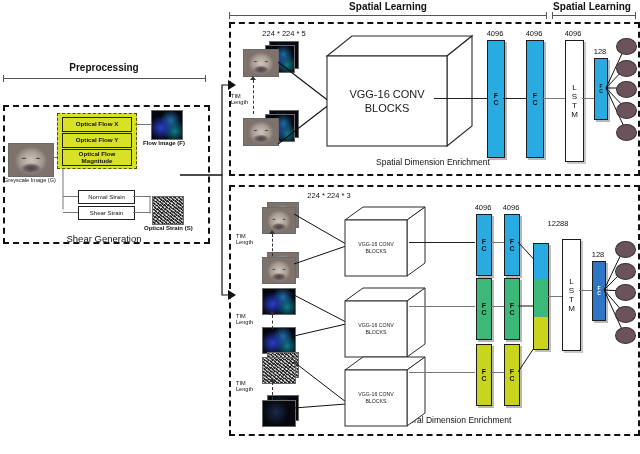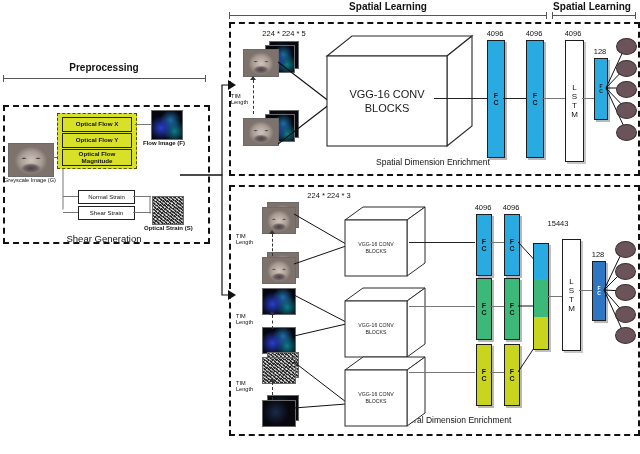--- a/index.html
+++ b/index.html
@@ -330,21 +330,21 @@
 <div class="fcbar" style="left:504px;top:344px;width:14px;height:60px;background:#c8d41e;">
   <span>F<br>C</span>
 </div>
 
 <svg class="abs" style="left:518px;top:214px;width:28px;height:195px;">
   <line x1="0" y1="28" x2="22" y2="52" stroke="#111" stroke-width="1"></line>
   <line x1="0" y1="92" x2="22" y2="92" stroke="#111" stroke-width="1"></line>
   <line x1="0" y1="158" x2="22" y2="125" stroke="#111" stroke-width="1"></line>
 </svg>
 
-<div class="num" style="left:558px;top:219px;">15443</div>
+<div class="num" style="left:558px;top:219px;">12288</div>
 <div class="concat" style="left:533px;top:243px;width:14px;height:105px;">
   <div style="height:35px;background:#29abe2;"></div>
   <div style="height:38px;background:#3cb878;"></div>
   <div style="height:32px;background:#c8d41e;"></div>
 </div>
 <div class="line thin" style="left:547px;top:296px;width:16px;"></div>
 
 <div class="lstm" style="left:562px;top:239px;width:17px;height:110px;">
   <span>L<br>S<br>T<br>M</span>
 </div>

